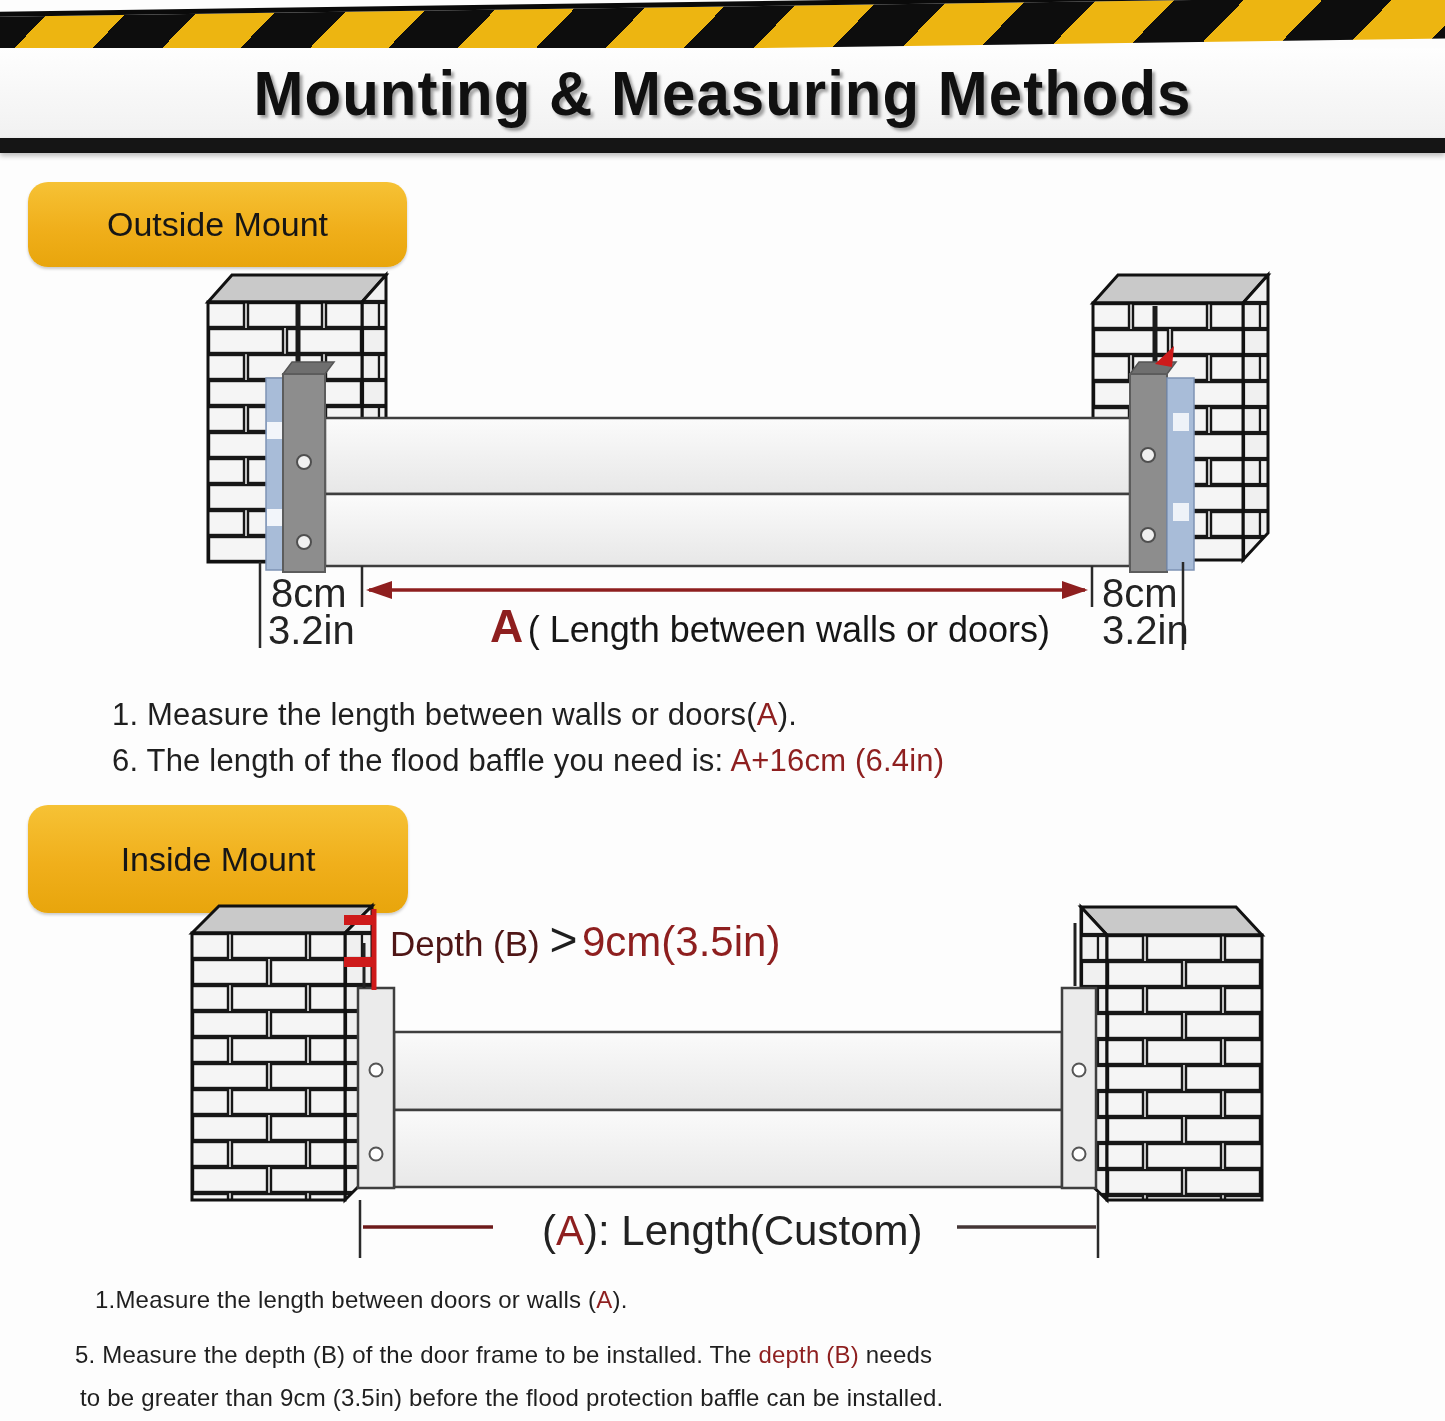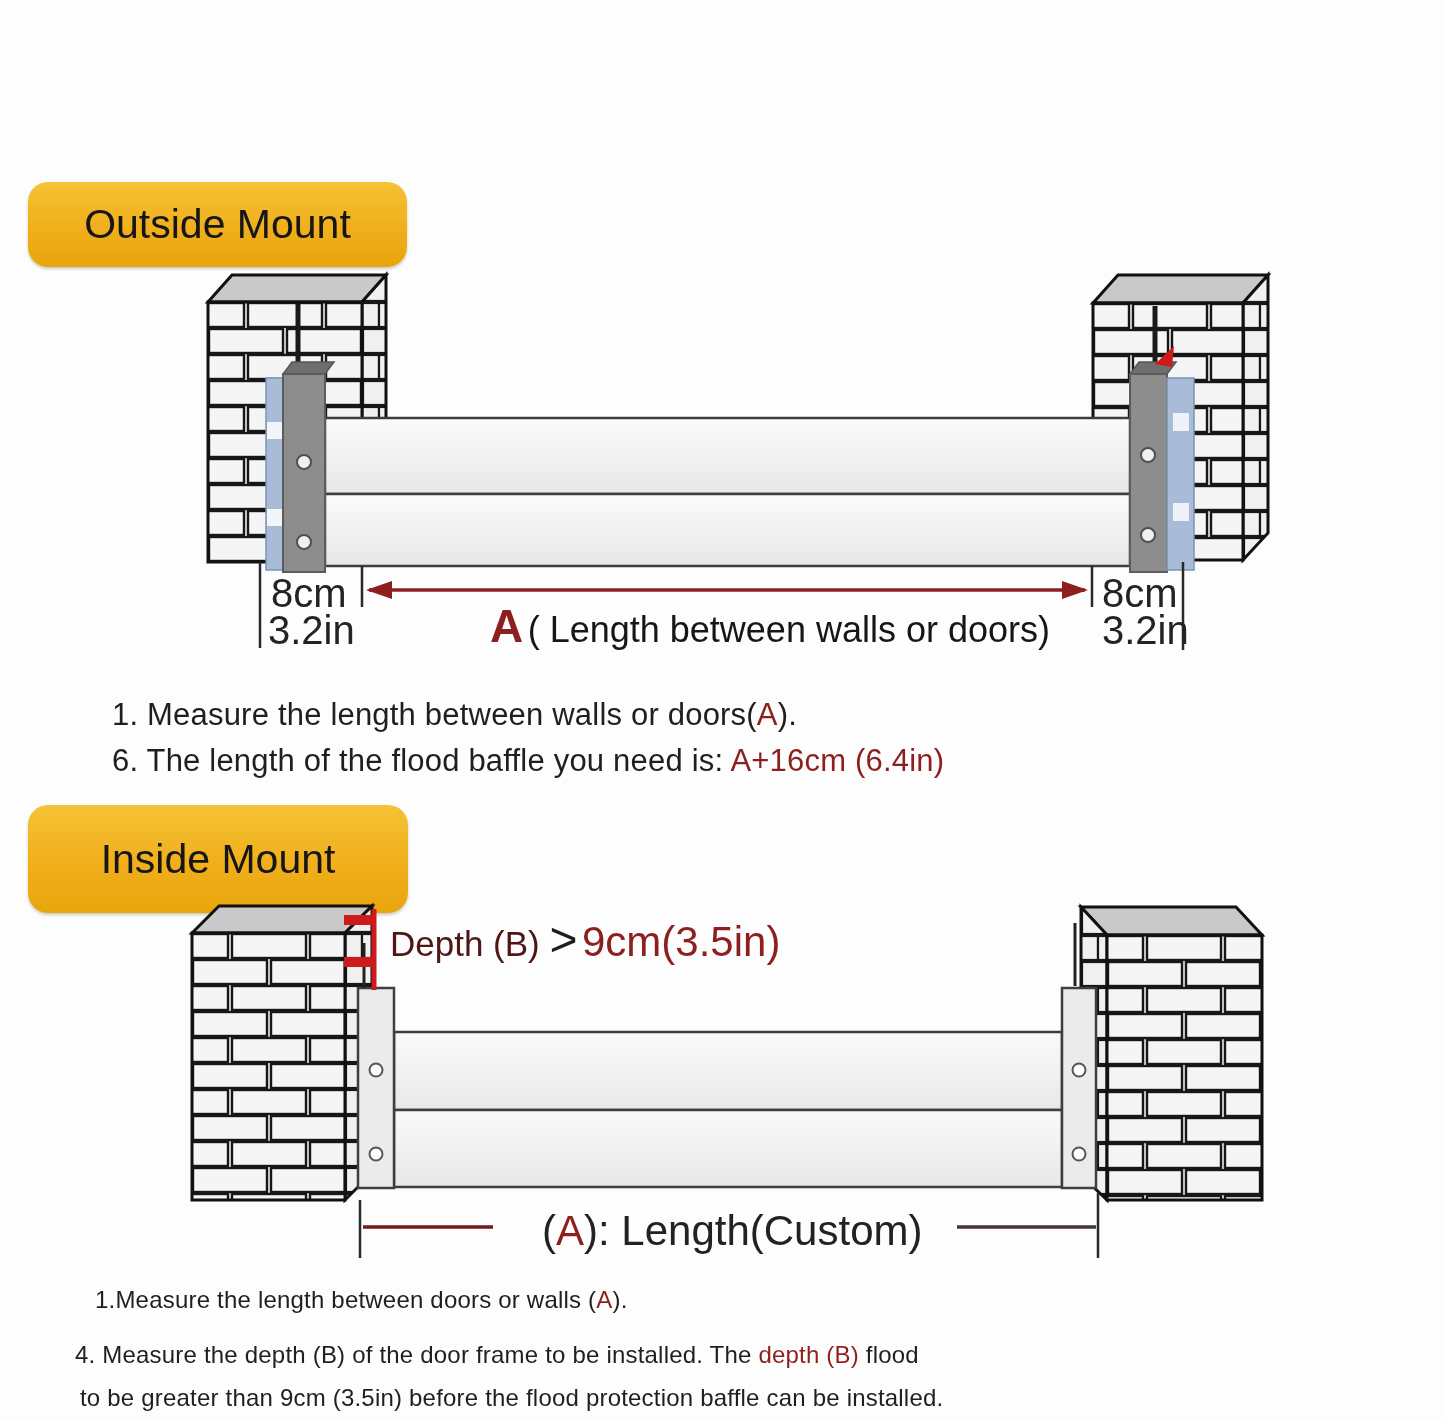--- a/index.html
+++ b/index.html
@@ -32,38 +32,45 @@
     text-shadow:3px 3px 3px rgba(0,0,0,0.35), -1px -1px 0 rgba(255,255,255,0.6);
     transform:scaleY(1.04);
   }
   .black-bar{position:absolute;left:0;top:138px;width:1445px;height:15px;background:#151515;
     box-shadow:0 3px 5px rgba(0,0,0,0.25);}
   
   .badge{
     position:absolute;display:flex;align-items:center;justify-content:center;
     background:linear-gradient(180deg,#F6C235 0%,var(--badge_yellow) 55%,#E8A50C 100%);
     border-radius:20px;box-shadow:0 2px 3px rgba(0,0,0,0.2);
-    font-size:41px;color:#161616;
+    font-size:34px;color:#161616;
   }
   .badge-outside{left:28px;top:182px;width:379px;height:85px;}
   .badge-inside{left:28px;top:805px;width:380px;height:108px;}
   
   .diagram{position:absolute;}
   svg text{font-family:"Liberation Sans",sans-serif;}
   .dim-text{fill:#232323;font-size:40px;}
   
   .step-line{position:absolute;color:#1f1f1f;font-size:31px;letter-spacing:0.2px;white-space:nowrap;}
   .steps-inside .step-line{font-size:24px;}
   .red{color:var(--dark_red);}
 </style>
 </head>
 <body>
 
 <div class="page">
 
+  <div class="banner">
+    <div class="stripes"></div>
+    <div class="title-band">
+      <div class="banner-title">Mounting &amp; Measuring Methods</div>
+    </div>
+    <div class="black-bar"></div>
+  </div>
 
   <div class="badge badge-outside">
     <span>Outside Mount</span>
   </div>
 
   <svg class="diagram" style="left:140px;top:258px" width="1170" height="440" viewBox="0 0 1170 440">
     <defs>
       <linearGradient id="gpanel" x1="0" y1="0" x2="0" y2="1">
         <stop offset="0" stop-color="#fbfbfb"></stop>
           <stop offset="1" stop-color="#e7e7e7"></stop>
@@ -276,20 +283,20 @@
     <text x="452" y="352" font-size="42">
       <tspan fill="#222">(</tspan><tspan style="fill:var(--dark_red)">A</tspan><tspan fill="#222">): Length(Custom)</tspan>
     </text>
   </svg>
 
   <div class="steps-inside">
     <div class="step-line" style="left:95px;top:1286px">
       <span>1.Measure the length between doors or walls (</span><span class="red">A</span><span>).</span>
     </div>
     <div class="step-line" style="left:75px;top:1341px">
-      <span>4. Measure the depth (B) of the door frame to be installed. The </span><span class="red">depth (B)</span><span> flood</span>
+      <span>5. Measure the depth (B) of the door frame to be installed. The </span><span class="red">depth (B)</span><span> needs</span>
     </div>
     <div class="step-line" style="left:80px;top:1384px">
       <span>to be greater than 9cm (3.5in) before the flood protection baffle can be installed.</span>
     </div>
   </div>
 
 </div>
 
 </body></html>

